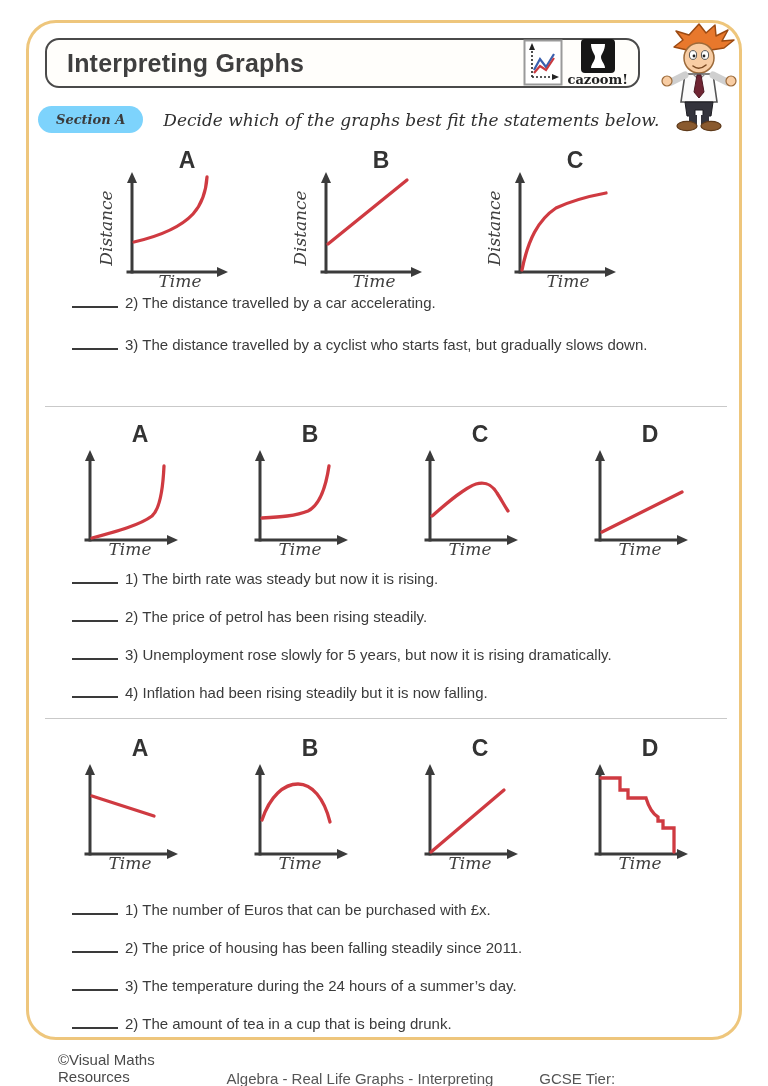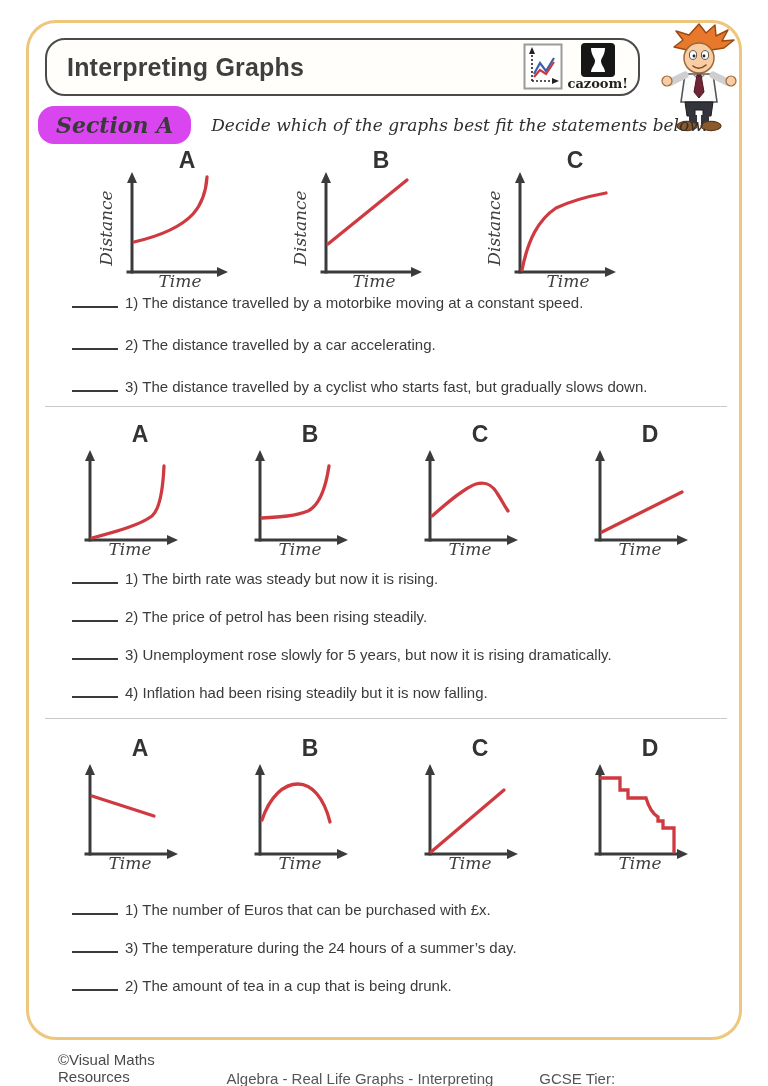--- a/index.html
+++ b/index.html
@@ -3,34 +3,34 @@
 <meta charset="utf-8">
 <style>
   * { margin:0; padding:0; box-sizing:border-box; }
   body { background:#ffffff; font-family:"Liberation Sans", sans-serif; }
   .page { position:relative; width:768px; height:1086px; background:#ffffff; overflow:hidden; }
 
   .frame { position:absolute; left:26px; right:26px; top:20px; bottom:46px;
            border:3px solid #eec67c; border-radius:30px; }
 
   
-  .header-box { position:absolute; left:45px; top:38px; width:595px; height:58px;
-                background:#fffefb; border:2.5px solid #4a4a4a; border-radius:20px;
+  .header-box { position:absolute; left:45px; top:38px; width:595px; height:50px;
+                background:#fffefb; border:2.5px solid #4a4a4a; border-radius:14px;
                 display:flex; align-items:center; padding:0 10px 0 20px; }
   .page-title { flex:1; font-size:25px; font-weight:bold; color:#3f3f3f; letter-spacing:.2px; }
   .header-icons { display:flex; gap:4px; }
   .logo-wrap { display:flex; flex-direction:column; align-items:center; }
   .logo-text { font-family:"DejaVu Serif", serif; font-weight:bold; font-size:13px; color:#222; margin-top:-1px; }
   .mascot { position:absolute; left:648px; top:22px; }
 
   
   .section-row { position:absolute; left:38px; top:106px; display:flex; align-items:center; gap:20px; }
-  .section-pill { background:#d946ef; border-radius:16px; padding:6px 18px;
+  .section-pill { background:#7dd3fc; border-radius:16px; padding:6px 18px;
                   font-family:"DejaVu Serif", serif; font-style:italic; font-weight:bold;
-                  font-size:22px; color:#3a3a3a; }
+                  font-size:13px; color:#3a3a3a; }
   .instruction { font-family:"DejaVu Serif", serif; font-style:italic; font-size:17px; color:#2f2f2f; }
 
   
   .graph-row1 { position:absolute; left:92px; top:146px; width:548px;
                 display:flex; justify-content:space-between; }
   .graph-row4 { position:absolute; left:64px; width:640px;
                 display:flex; justify-content:space-between; }
   .row2 { top:420px; }
   .row3 { top:734px; }
 
@@ -143,24 +143,20 @@
       <line class="axis" x1="36" y1="126" x2="128" y2="126"></line>
         <polygon class="axis-head" points="136,126 125,121 125,131"></polygon>
       <path class="curve" d="M42 124 C48 94 58 74 76 62 C94 53.5 110 50 126 47"></path>
       <text class="g-xlabel" x="88" y="141">Time</text>
     </svg>
   </div>
 
   <div class="statements s1">
     <div class="statement">
         <span class="blank"></span>
-        <span>1) The distance travelled by a motorbike moving at a constant speed.</span>
-      </div>
-    <div class="statement">
-        <span class="blank"></span>
         <span>2) The distance travelled by a car accelerating.</span>
       </div>
     <div class="statement">
         <span class="blank"></span>
         <span>3) The distance travelled by a cyclist who starts fast, but gradually slows down.</span>
       </div>
   </div>
 
   <hr class="divider d1">
 
@@ -260,20 +256,24 @@
         <polygon class="axis-head" points="114,120 103,115 103,125"></polygon>
       <path class="curve" d="M27 44 H46 V56 H54 V64 H72 C75 74 79 80 84 83 V87 H89 V94 H100 V118"></path>
       <text class="g-xlabel" x="66" y="135">Time</text>
     </svg>
   </div>
 
   <div class="statements s3">
     <div class="statement">
         <span class="blank"></span>
         <span>1) The number of Euros that can be purchased with £x.</span>
+      </div>
+    <div class="statement">
+        <span class="blank"></span>
+        <span>2) The price of housing has been falling steadily since 2011.</span>
       </div>
     <div class="statement">
         <span class="blank"></span>
         <span>3) The temperature during the 24 hours of a summer’s day.</span>
       </div>
     <div class="statement">
         <span class="blank"></span>
         <span>2) The amount of tea in a cup that is being drunk.</span>
       </div>
   </div>

